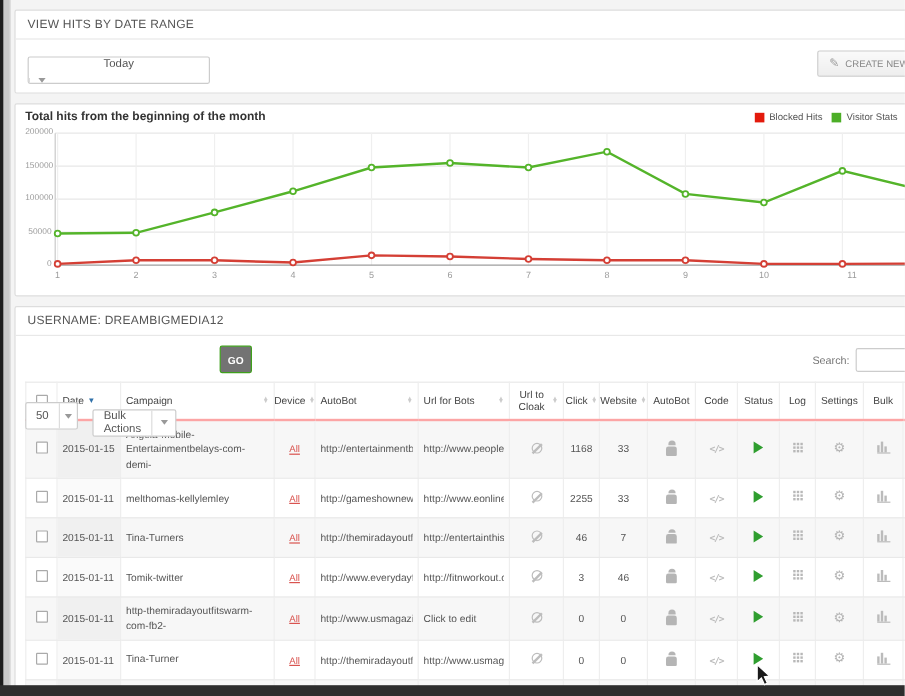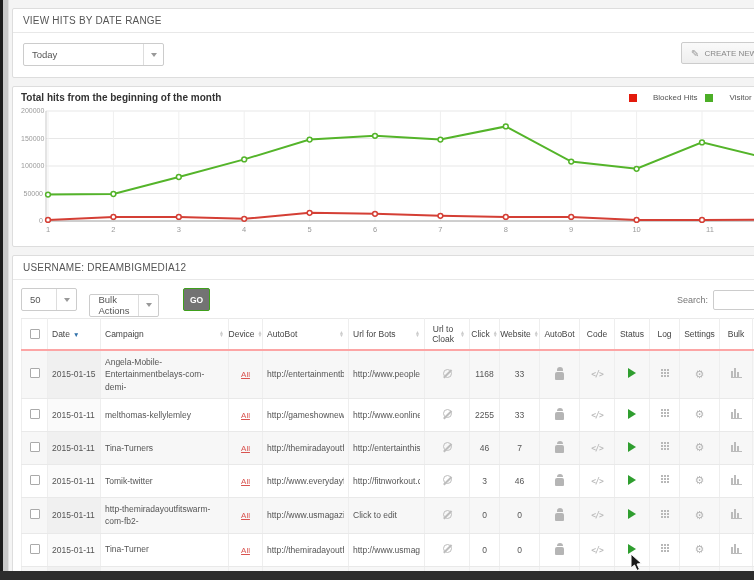--- a/index.html
+++ b/index.html
@@ -10,36 +10,36 @@
   .bottom-bar { position:absolute; left:0; bottom:0; width:754px; height:9px; background:#2d2d2d; z-index:60; }
   .content { position:absolute; left:12px; top:8px; width:908px; }
   .panel { background:#fff; border:1px solid #ddd; border-radius:2px; margin-bottom:8px; position:relative; }
   .panel-header { padding:6px 10px; font-size:10px; color:#555; border-bottom:1px solid #e8e8e8; letter-spacing:.2px; }
   
   .dr-body { padding:10px; height:44px; position:relative; }
   .select { height:23px; border:1px solid #ccc; border-radius:2px; background:#fff; display:inline-flex; align-items:center; font-size:9.5px; color:#555; position:relative; }
   .select .sel-label { padding:0 8px; flex:1; }
   .select .sel-caret { width:20px; align-self:stretch; border-left:1px solid #ddd; display:flex; align-items:center; justify-content:center; }
   .caret-down { width:0; height:0; border-left:3.5px solid transparent; border-right:3.5px solid transparent; border-top:4px solid #999; }
-  .range-select { width:141px; }
+  .range-select { width:152px;flex-direction:column; }
   .create-btn { position:absolute; left:668px; top:9px; height:22px; padding:0 9px; background:linear-gradient(#fafafa,#eee); border:1px solid #ccc; border-radius:2px; font-size:8px; color:#888; display:inline-flex; align-items:center; gap:5px; white-space:nowrap; font-family:inherit; }
   .pencil { font-size:10px; color:#9a9a9a; }
   
   .chart-panel { padding:5px 8px 4px 8px; }
   .chart-title { font-size:10px; font-weight:bold; color:#333; }
   .legend { position:absolute; top:6px; left:616px; display:flex; gap:8px; align-items:center; }
-  .legend-item { display:flex; gap:16px; align-items:center; font-size:8px; color:#555; white-space:nowrap; }
+  .legend-item { display:flex; gap:4px; align-items:center; font-size:8px; color:#555; white-space:nowrap; }
   .legend-box { width:8px; height:8px; display:inline-block; }
   .chart-body { position:relative; height:137px; margin-top:2px; }
   .chart-body svg { position:absolute; left:25px; top:6px; overflow:visible; }
   .ylabel { position:absolute; left:0; width:22px; text-align:right; font-size:7px; color:#9a9a9a; }
   .xlabel { position:absolute; font-size:7.5px; color:#9a9a9a; width:14px; text-align:center; }
   
   .controls { padding:8px; height:38px; position:relative; }
-  .ps-select { width:56px; }
+  .ps-select { width:44px;margin-top:47px; }
   .bulk-select { width:70px; margin-left:8px;justify-content:center; }
   .go-btn { position:absolute; left:130px; top:8px; width:27px; height:23px; background:#737373; border:1px solid #3fa01c; border-radius:2px; color:#fff; font-size:8.5px; font-weight:bold; font-family:inherit;margin-left:40px; }
   .search-wrap { position:absolute; left:664px; top:10px; display:flex; align-items:center; gap:5px; }
   .search-label { font-size:9px; color:#777; }
   .search-input { width:160px; height:20px; border:1px solid #ccc; border-radius:2px; font-size:9px; padding:0 4px; }
   table { border-collapse:collapse; table-layout:fixed; width:766px; margin:0 0 0 8px; font-size:8.5px; color:#555; }
   th { font-size:8.5px; font-weight:normal; color:#444; padding:5px 4px; border-bottom:2px solid #fca5a5; border-top:1px solid #e9e9e9; border-right:1px solid #eee; text-align:center; vertical-align:middle; }
   th.al, td.al { text-align:left; }
   td { padding:5px 4px; border-bottom:1px solid #e9e9e9; border-right:1px solid #eee; text-align:center; vertical-align:middle; height:33px; }
   tr:nth-child(odd) td { background:#f7f7f7; }

